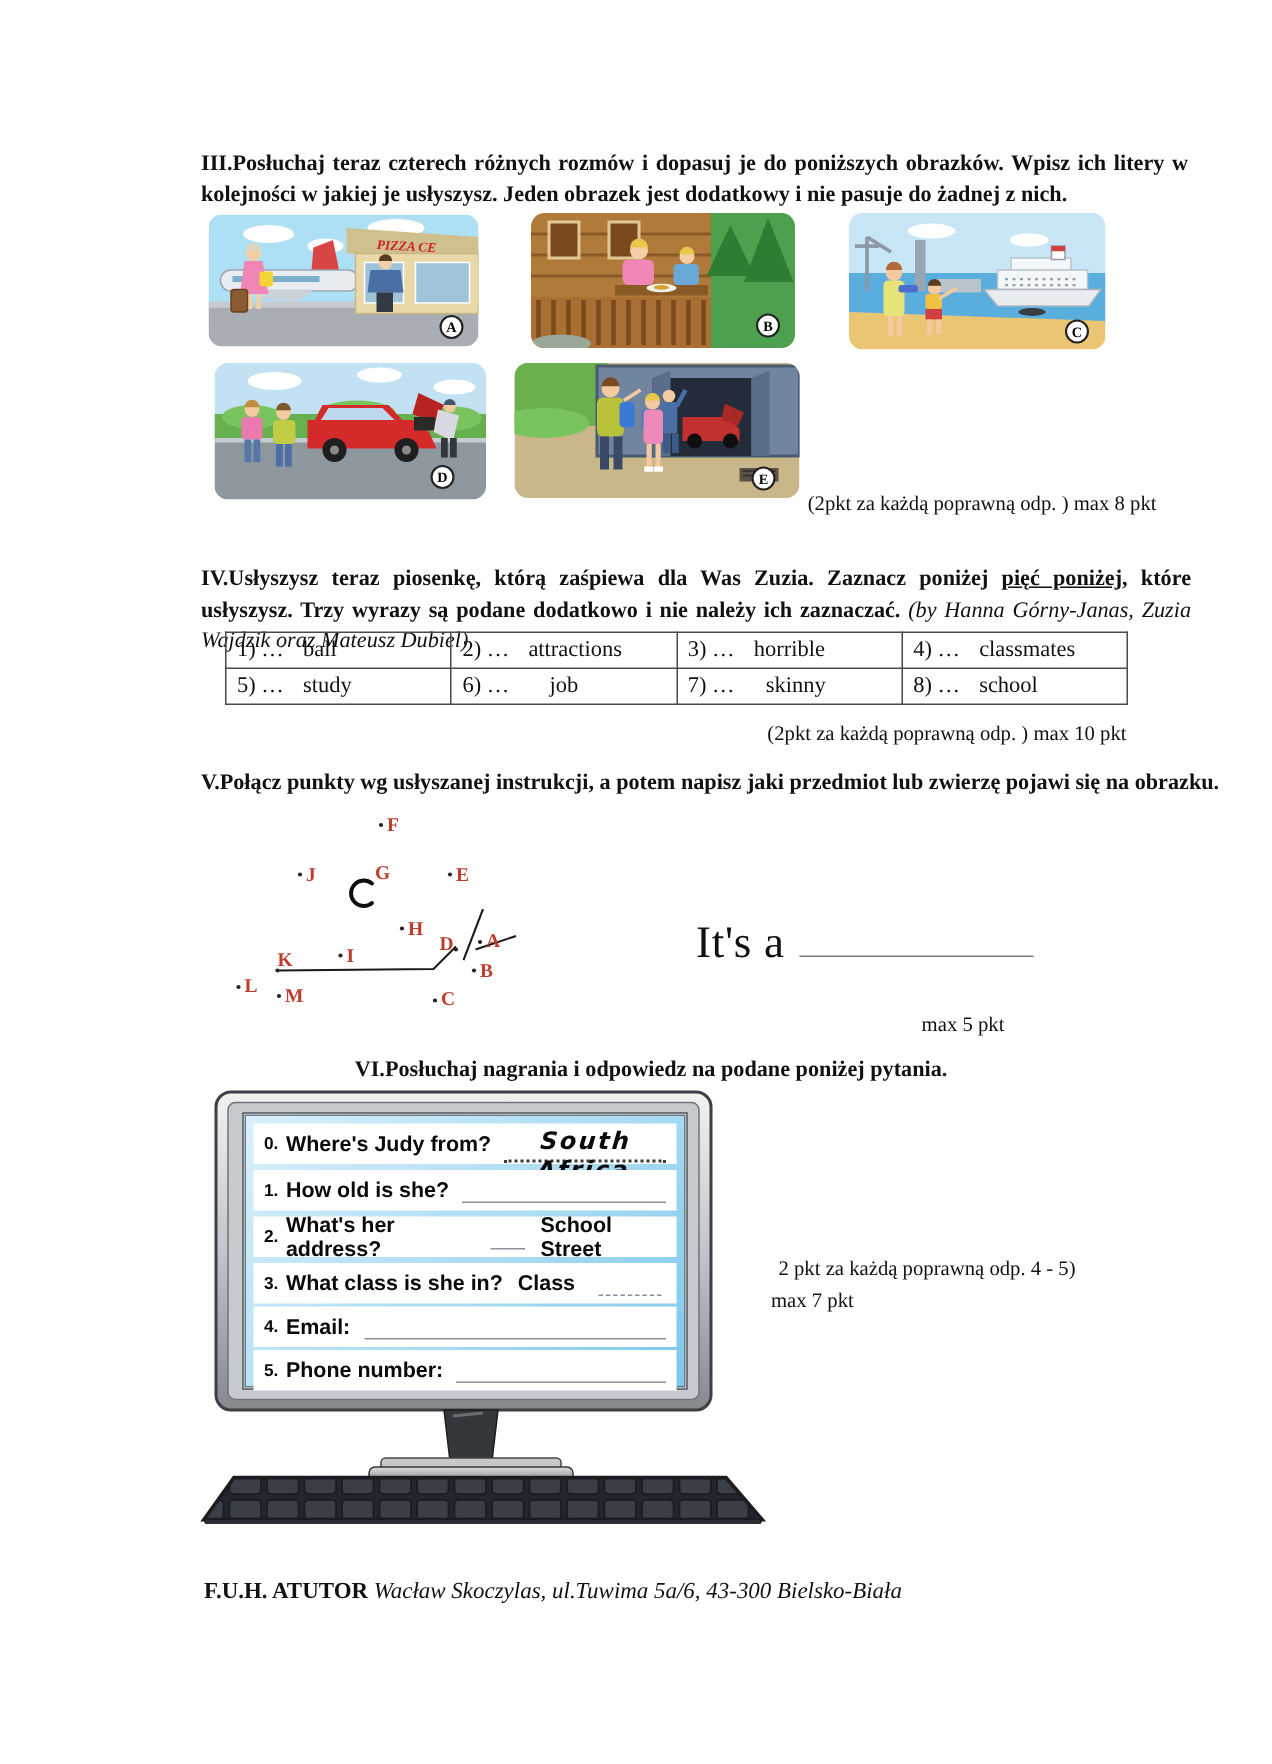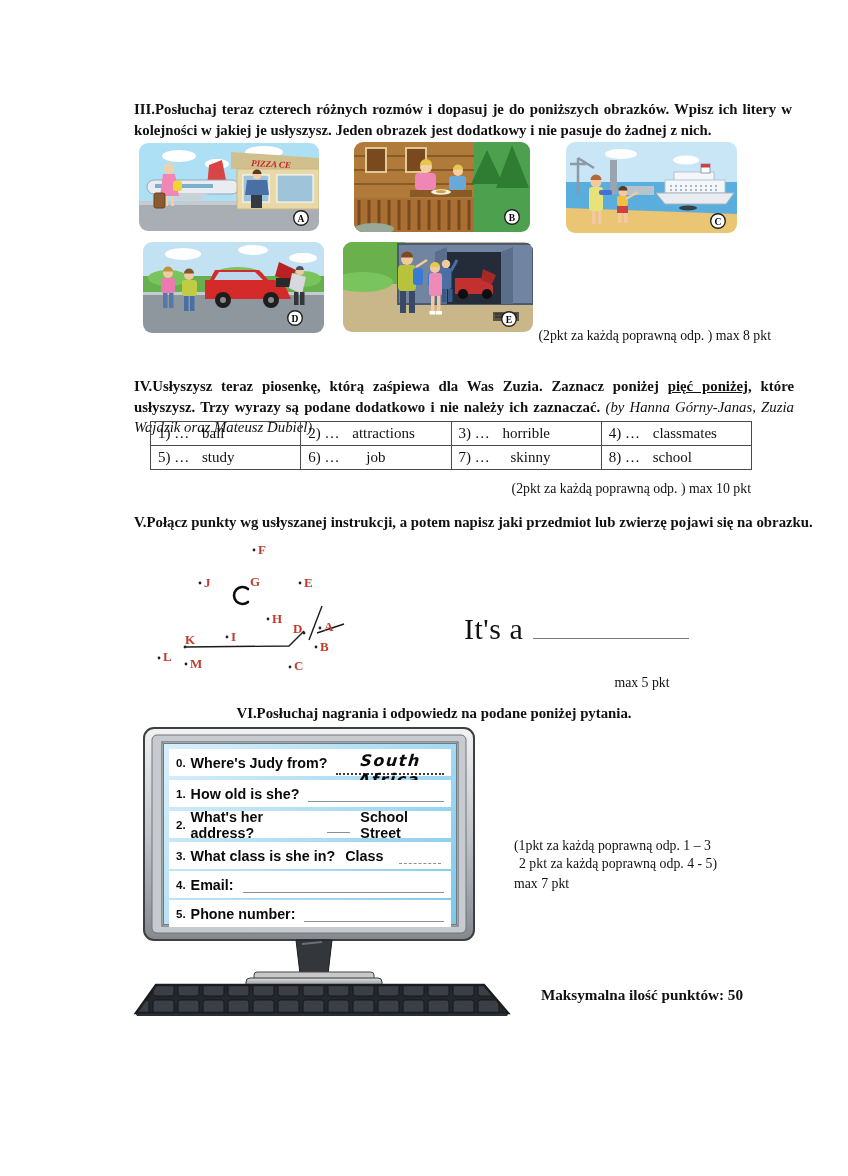--- a/index.html
+++ b/index.html
@@ -380,21 +380,22 @@
       <span class="qline grow"></span>
     </div>
     <div class="qrow" style="top:156px;">
       <span class="qnum">5.</span>
       <span class="qtext">Phone number:</span>
       <span class="qline grow"></span>
     </div>
   </div>
 
   <div class="abs" style="left:488px;top:837px;width:235px;font-size:13.8px;line-height:17.5px;">
-    <div>(1pkt za każdą poprawną odp. 1 – 3</div>
     <div style="padding-left:5px;">2 pkt za każdą poprawną odp. 4 - 5)</div>
     <div style="text-align:left;margin-top:3px;">max 7 pkt</div>
   </div>
 
-  <div class="abs total" style="left:467px;top:986px;width:250px;">Maksymalna ilość punktów: 50</div>
-
+
+  <div class="abs footer" style="left:110px;top:1052px;width:620px;">
+    <span class="fb">F.U.H. ATUTOR</span><span class="fi"> Wacław Skoczylas, ul.Tuwima 5a/6, 43-300 Bielsko-Biała</span>
+  </div>
 
 </div>
 
 </body></html>

